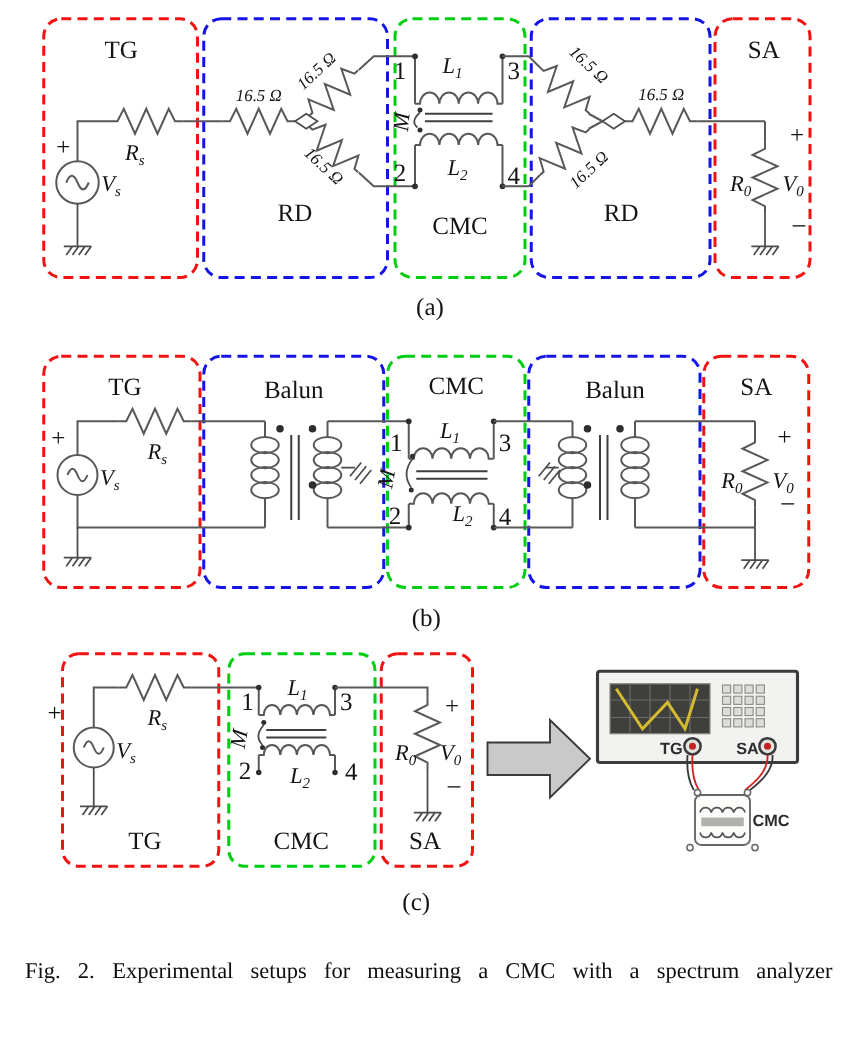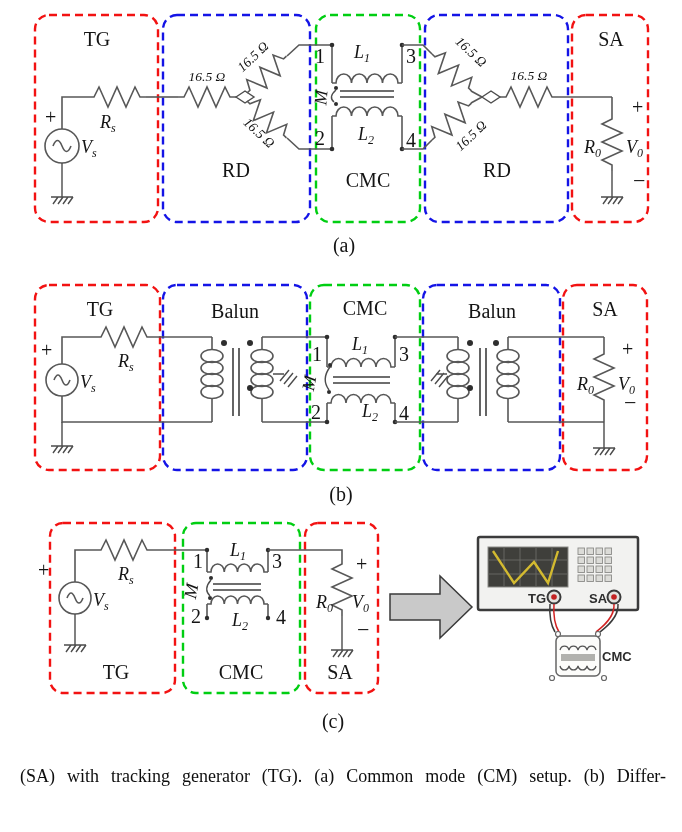--- a/index.html
+++ b/index.html
@@ -325,14 +325,14 @@
         <circle cx="598" cy="634" r="2.5" fill="#fff" stroke="#666" stroke-width="1.2"></circle>
         <circle cx="552" cy="678" r="2.5" fill="#fff" stroke="#666" stroke-width="1.2"></circle>
         <circle cx="604" cy="678" r="2.5" fill="#fff" stroke="#666" stroke-width="1.2"></circle>
       </g>
       <text class="inst" x="602" y="661">CMC</text>
     </g>
   </g>
 </svg>
 
 <div class="caption">
-  <div class="cap-just">(SA) with tracking generator (TG). (a) Common mode (CM) setup. (b) Differ-</div>
+  <div class="cap-just"><span class="figlab">Fig. 2.</span><span>Experimental setups for measuring a CMC with a spectrum analyzer</span></div>
 </div>
 
 </body></html>

